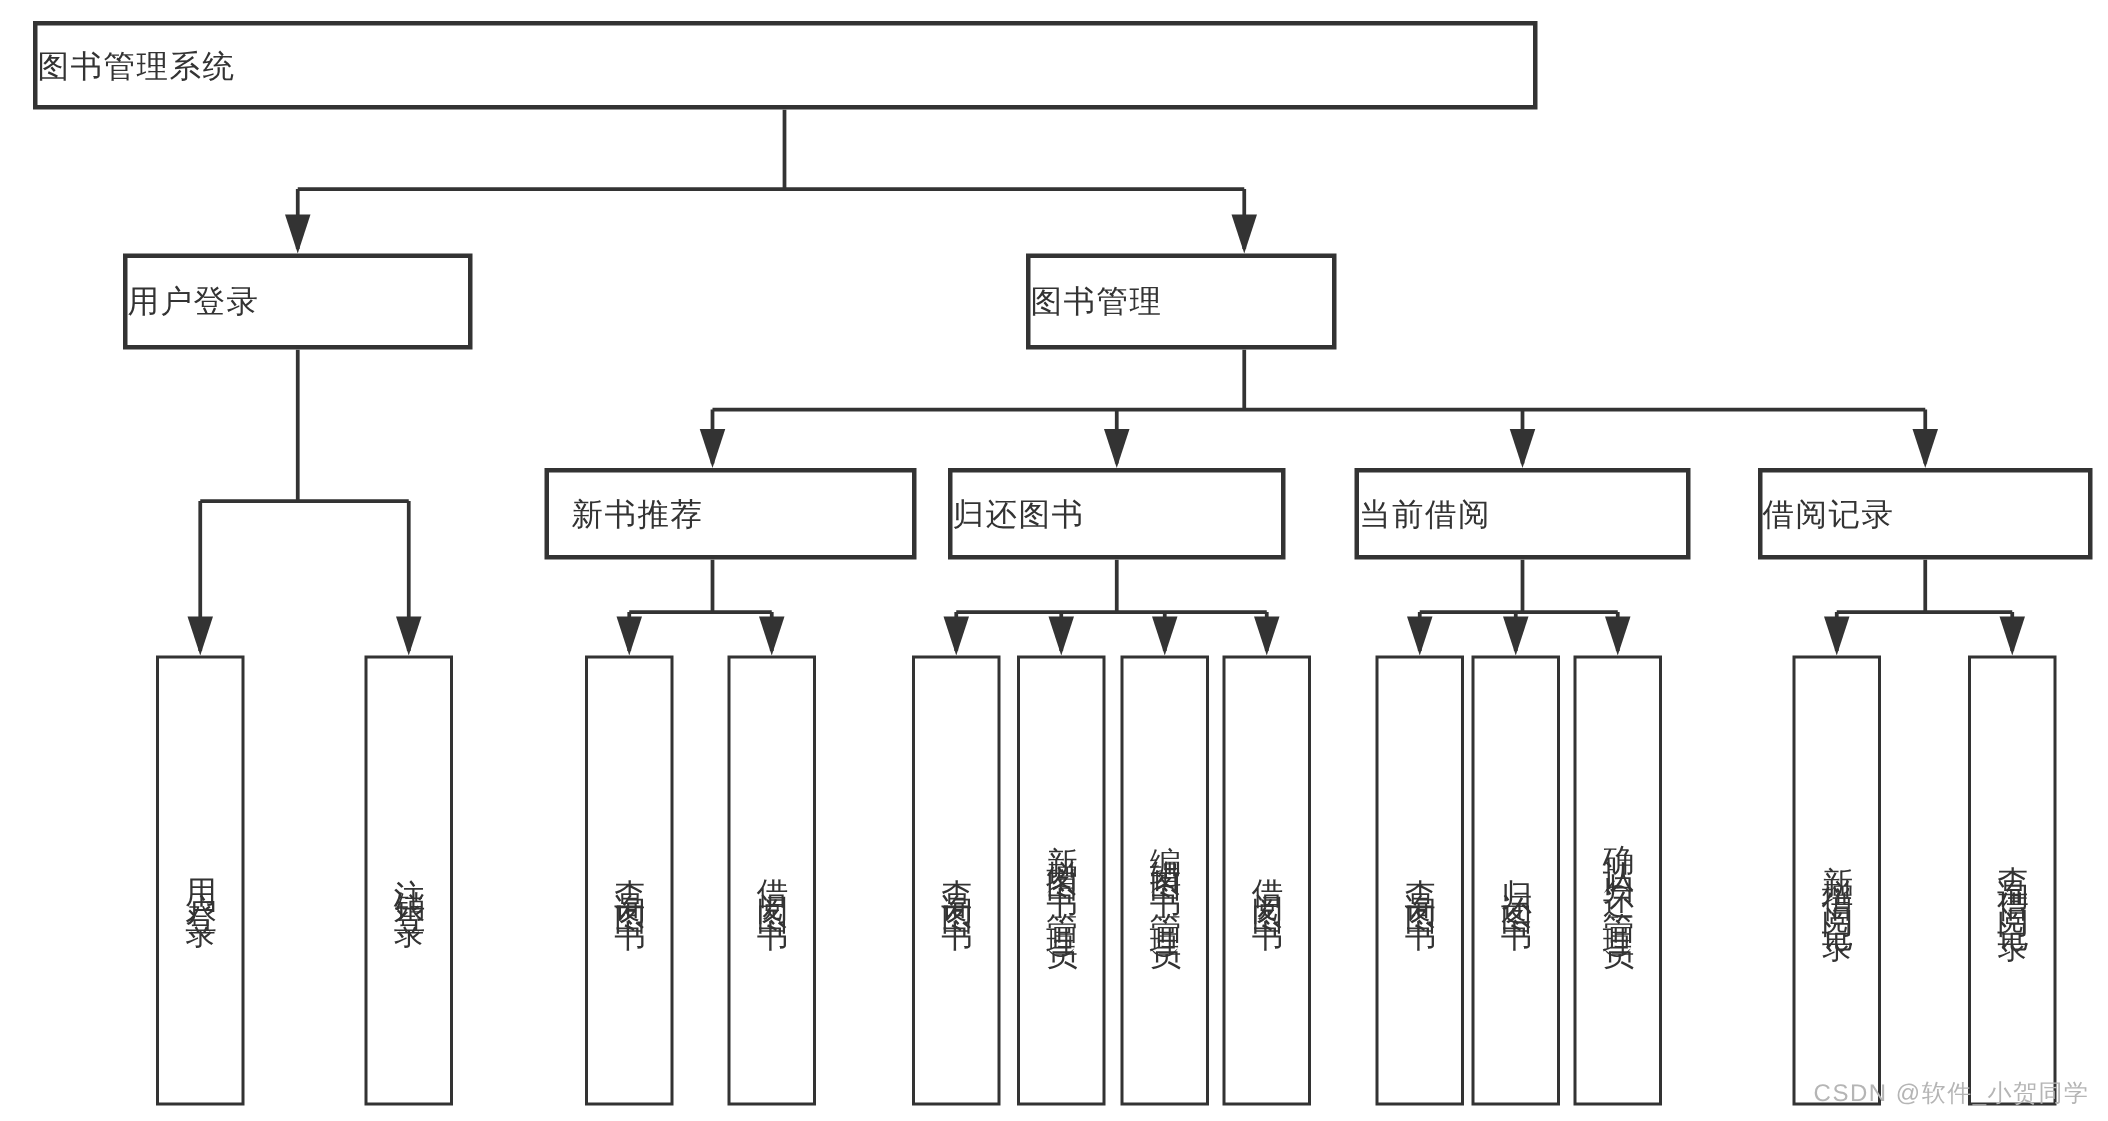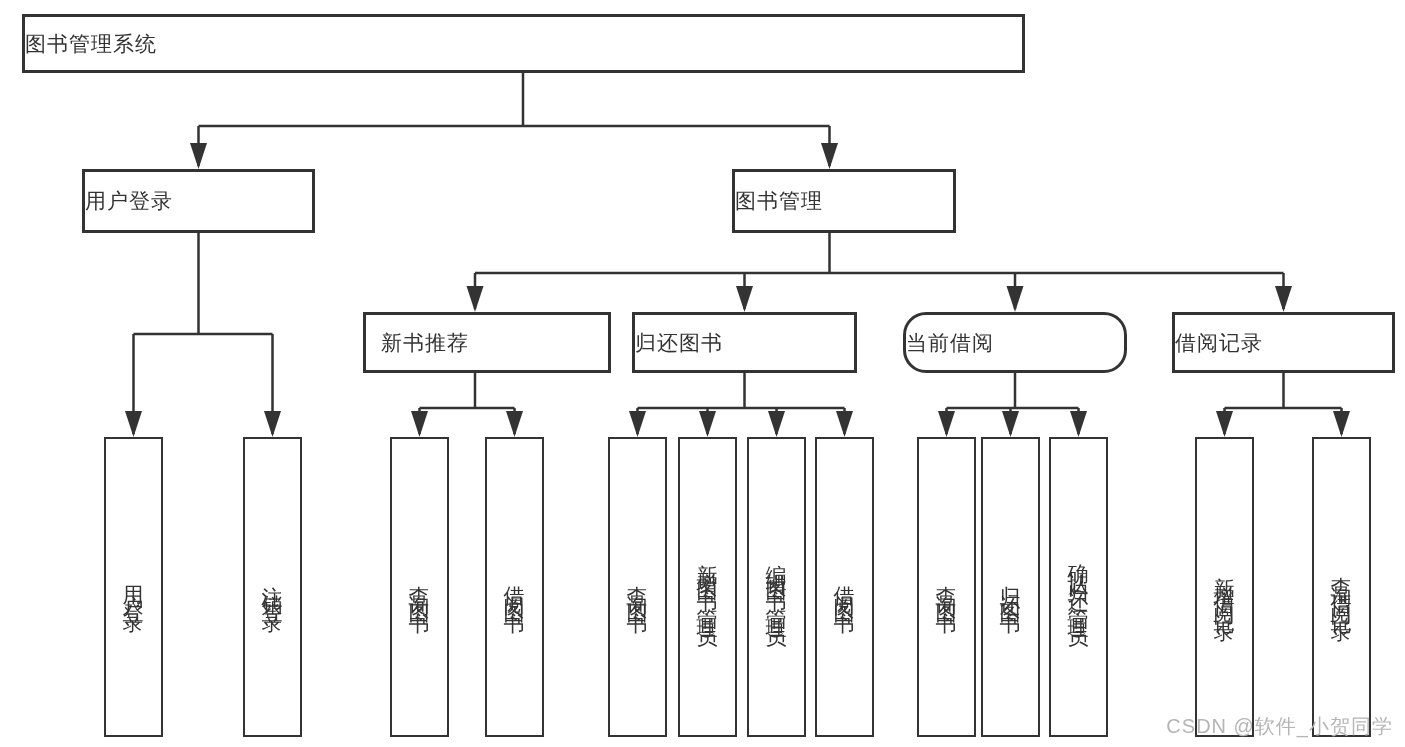--- a/index.html
+++ b/index.html
@@ -52,21 +52,21 @@
     writing-mode: vertical-rl;
     text-orientation: mixed;
     letter-spacing: 9px;
     line-height: 1;
     white-space: nowrap;
   }
   #watermark {
     position: absolute;
     right: 12px;
     bottom: 7px;
-    font-size: 20px;
+    font-size: 16px;
     color: #b5b5b5;
     letter-spacing: 1px;
     z-index: 5;
   }
 </style>
 </head>
 <body>
 
 <div id="canvas">
 
@@ -103,31 +103,31 @@
     </g>
   </svg>
 
   <div class="box" style="left:22px; top:14px; width:1003px; height:59px;">
     <span>图书管理系统</span>
   </div>
 
   <div class="box" style="left:82px; top:169px; width:233px; height:64px;">
     <span>用户登录</span>
   </div>
-  <div class="box" style="left:732px; top:169px; width:224px; height:64px;">
+  <div class="box" style="left:684px; top:169px; width:207px; height:64px;">
     <span>图书管理</span>
   </div>
 
   <div class="box" style="left:363px; top:312px; width:248px; height:61px;padding-left:15px;">
     <span>新书推荐</span>
   </div>
   <div class="box" style="left:632px; top:312px; width:225px; height:61px;">
     <span>归还图书</span>
   </div>
-  <div class="box" style="left:903px; top:312px; width:224px; height:61px;border-radius:23px;">
+  <div class="box" style="left:903px; top:312px; width:224px; height:61px;">
     <span>当前借阅</span>
   </div>
   <div class="box" style="left:1172px; top:312px; width:223px; height:61px;">
     <span>借阅记录</span>
   </div>
 
   <div class="leaf" style="left:104px;">
     <span class="vtext">用户登录</span>
   </div>
   <div class="leaf" style="left:243px;">

